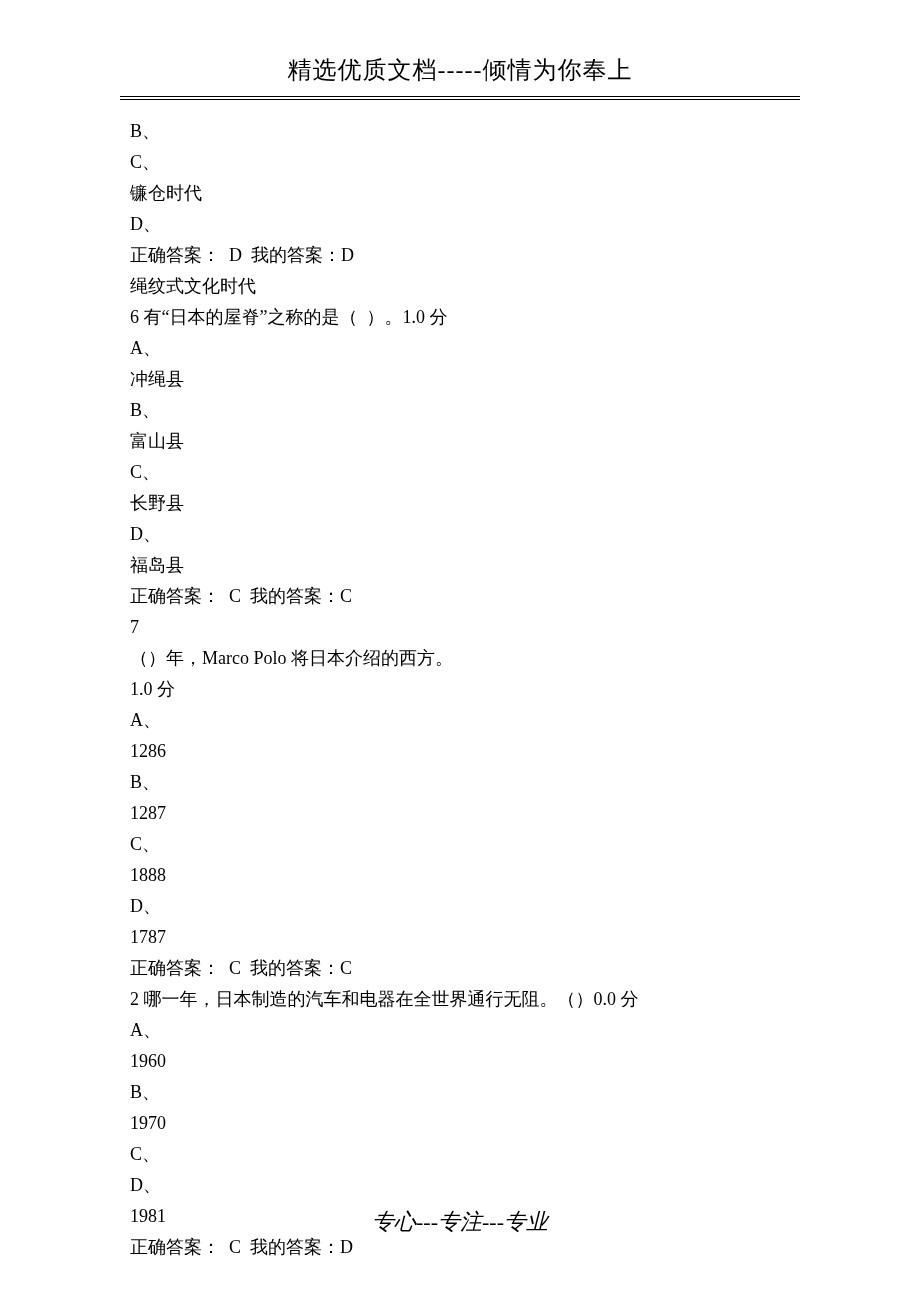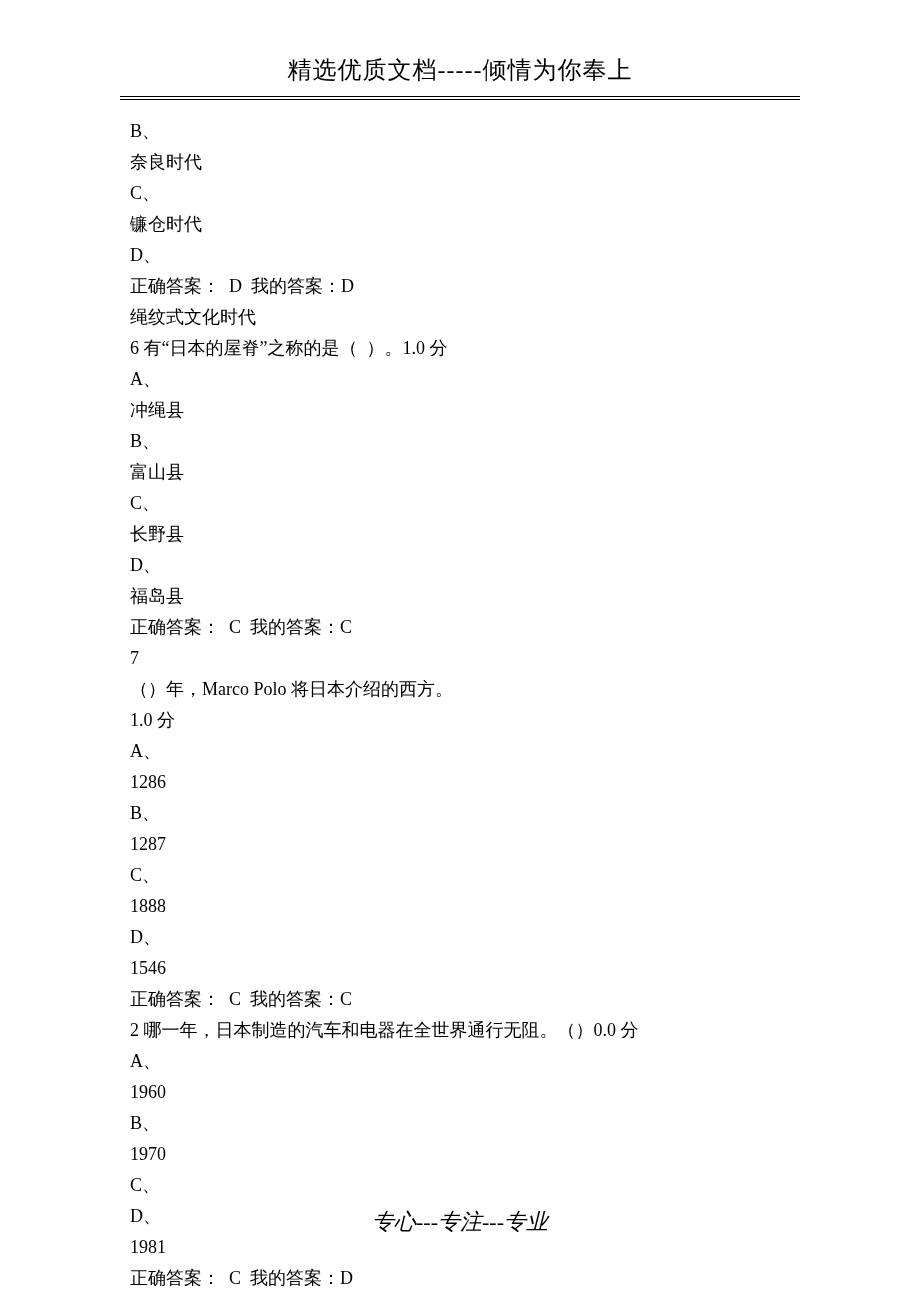--- a/index.html
+++ b/index.html
@@ -56,21 +56,20 @@
 <div class="page">
 
   <div class="header">
     <span>精选优质文档-----倾情为你奉上</span>
   </div>
   <hr class="header-rule">
   <hr class="header-rule thin">
 
   <div class="body-text">
     <p>B、</p>
-    <p>奈良时代</p>
     <p>C、</p>
     <p>镰仓时代</p>
     <p>D、</p>
     <p>正确答案：  D  我的答案：D</p>
     <p>绳纹式文化时代</p>
     <p>6 有“日本的屋脊”之称的是（  ）。1.0 分</p>
     <p>A、</p>
     <p>冲绳县</p>
     <p>B、</p>
     <p>富山县</p>
@@ -82,21 +81,21 @@
     <p>7</p>
     <p>（）年，Marco Polo 将日本介绍的西方。</p>
     <p>1.0 分</p>
     <p>A、</p>
     <p>1286</p>
     <p>B、</p>
     <p>1287</p>
     <p>C、</p>
     <p>1888</p>
     <p>D、</p>
-    <p>1546</p>
+    <p>1787</p>
     <p>正确答案：  C  我的答案：C</p>
     <p>2 哪一年，日本制造的汽车和电器在全世界通行无阻。（）0.0 分</p>
     <p>A、</p>
     <p>1960</p>
     <p>B、</p>
     <p>1970</p>
     <p>C、</p>
     <p>D、</p>
     <p>1981</p>
     <p>正确答案：  C  我的答案：D</p>

